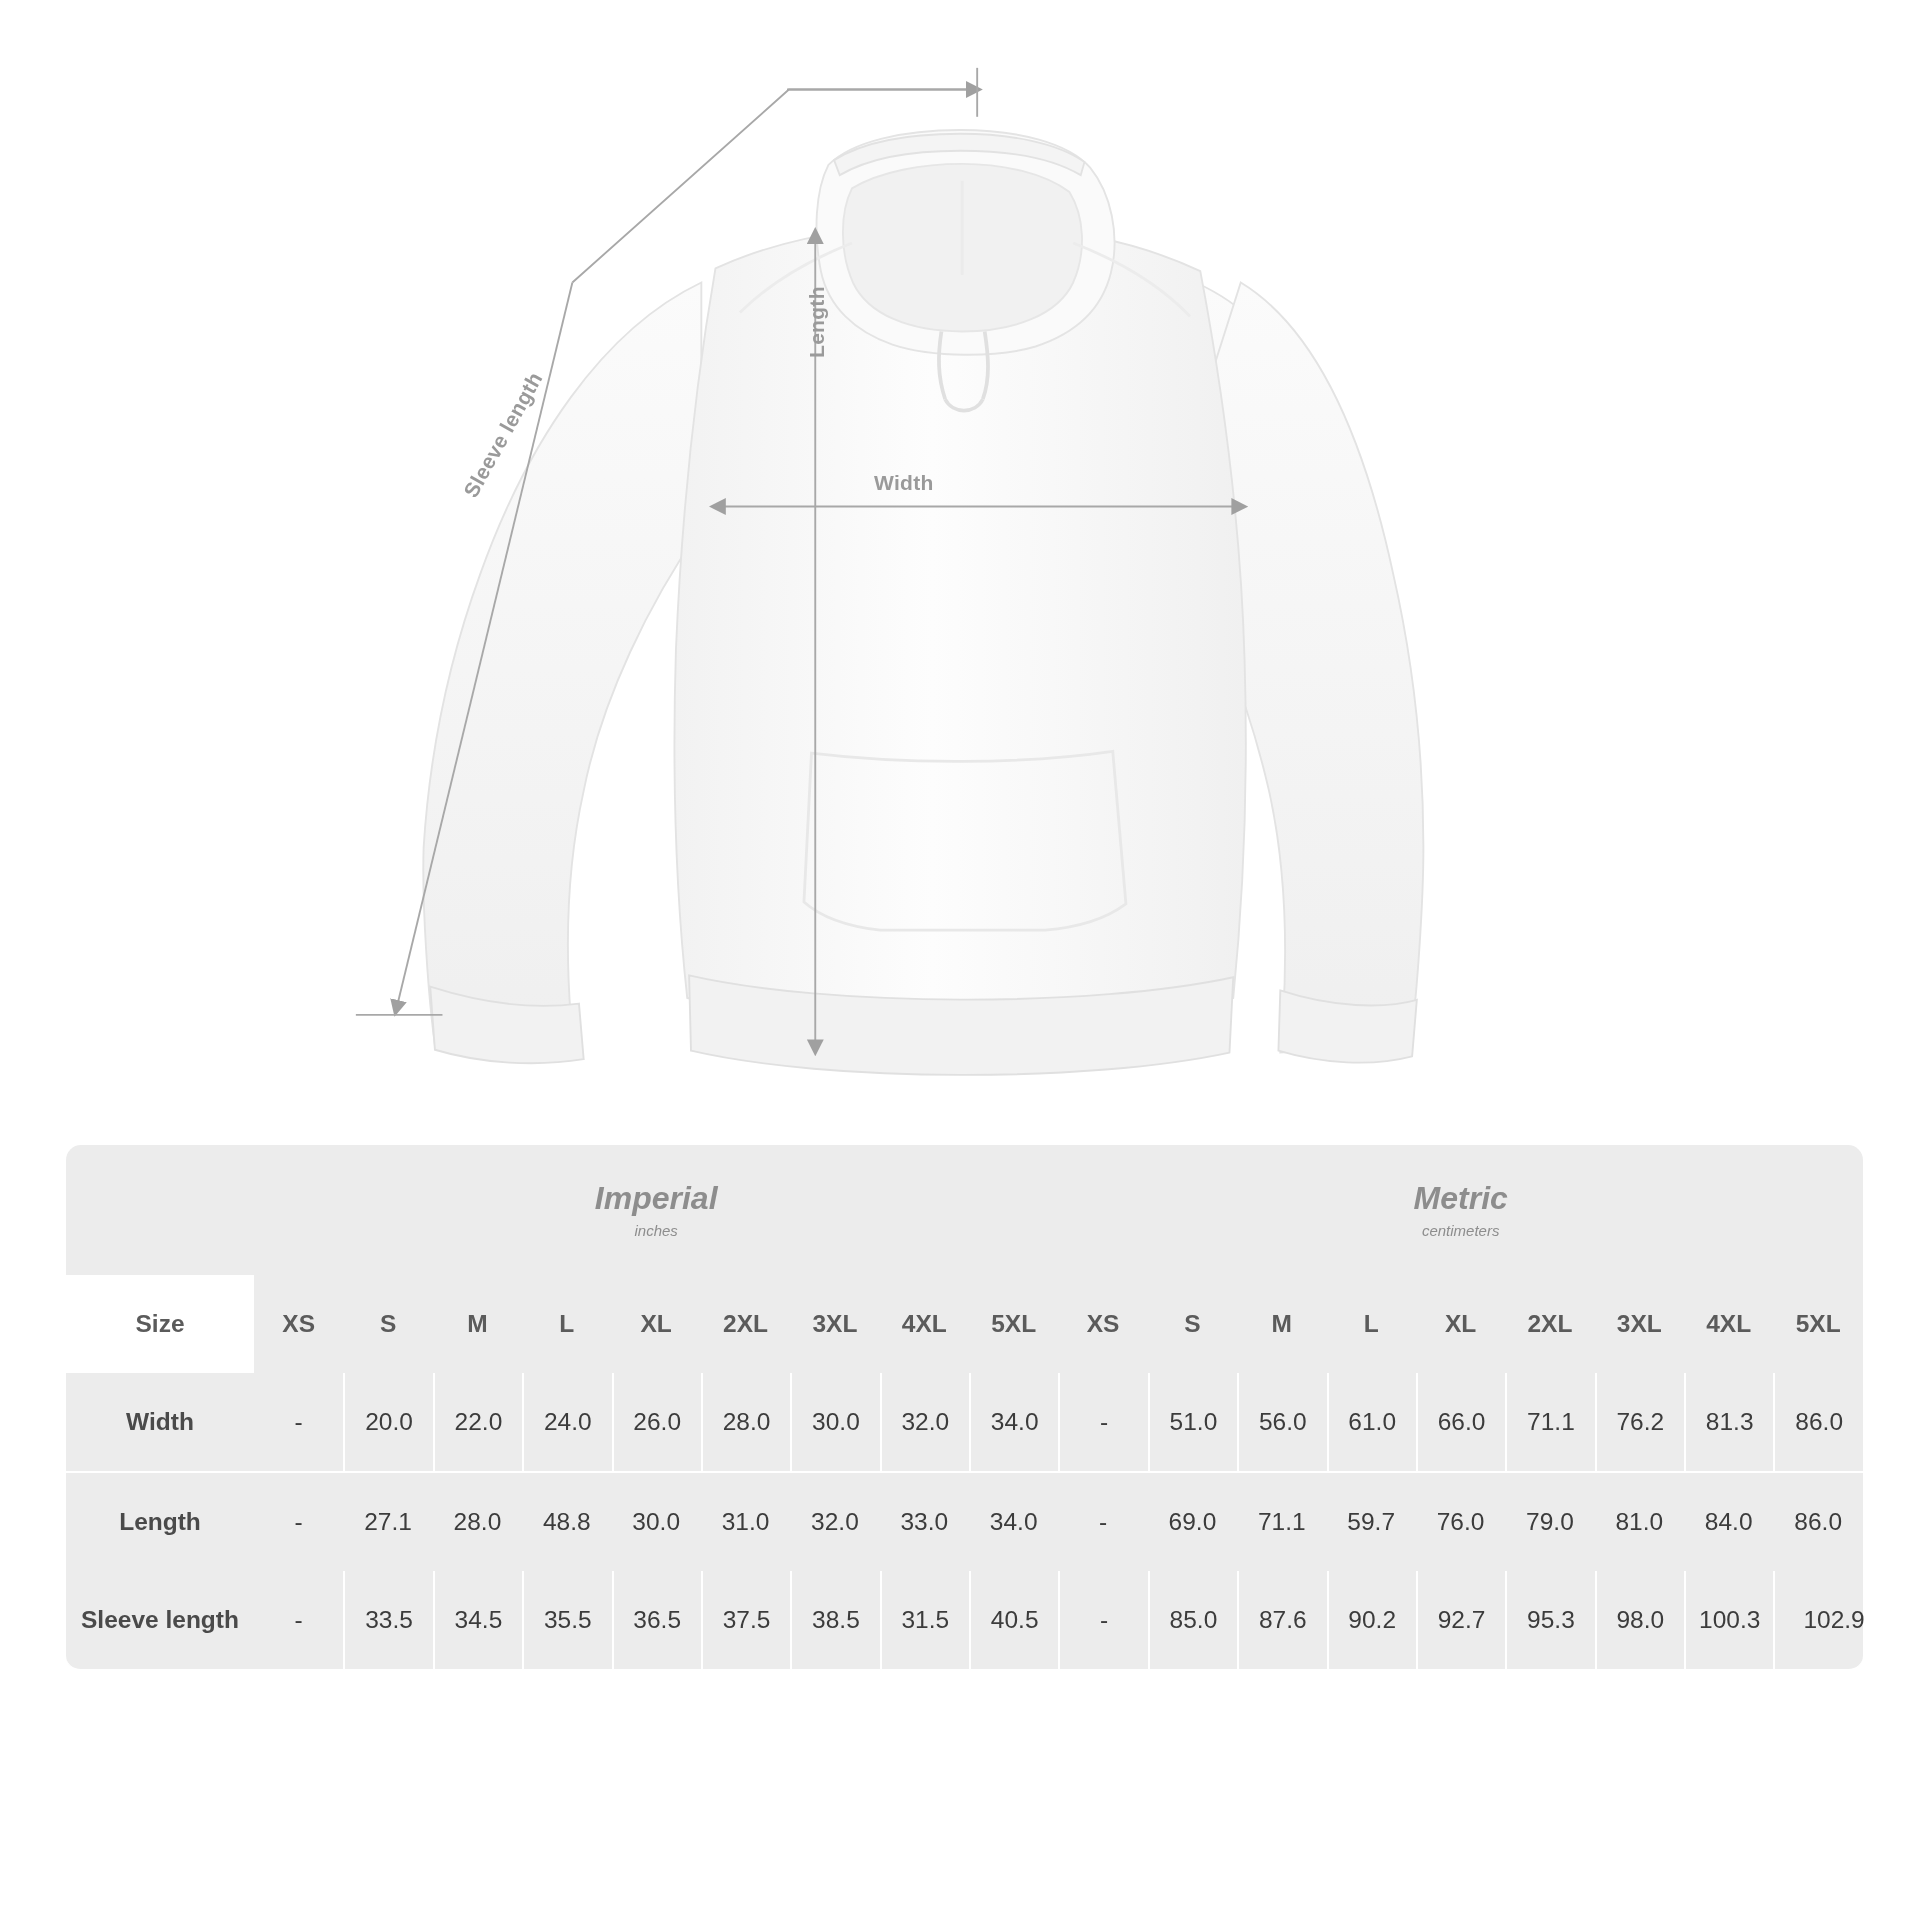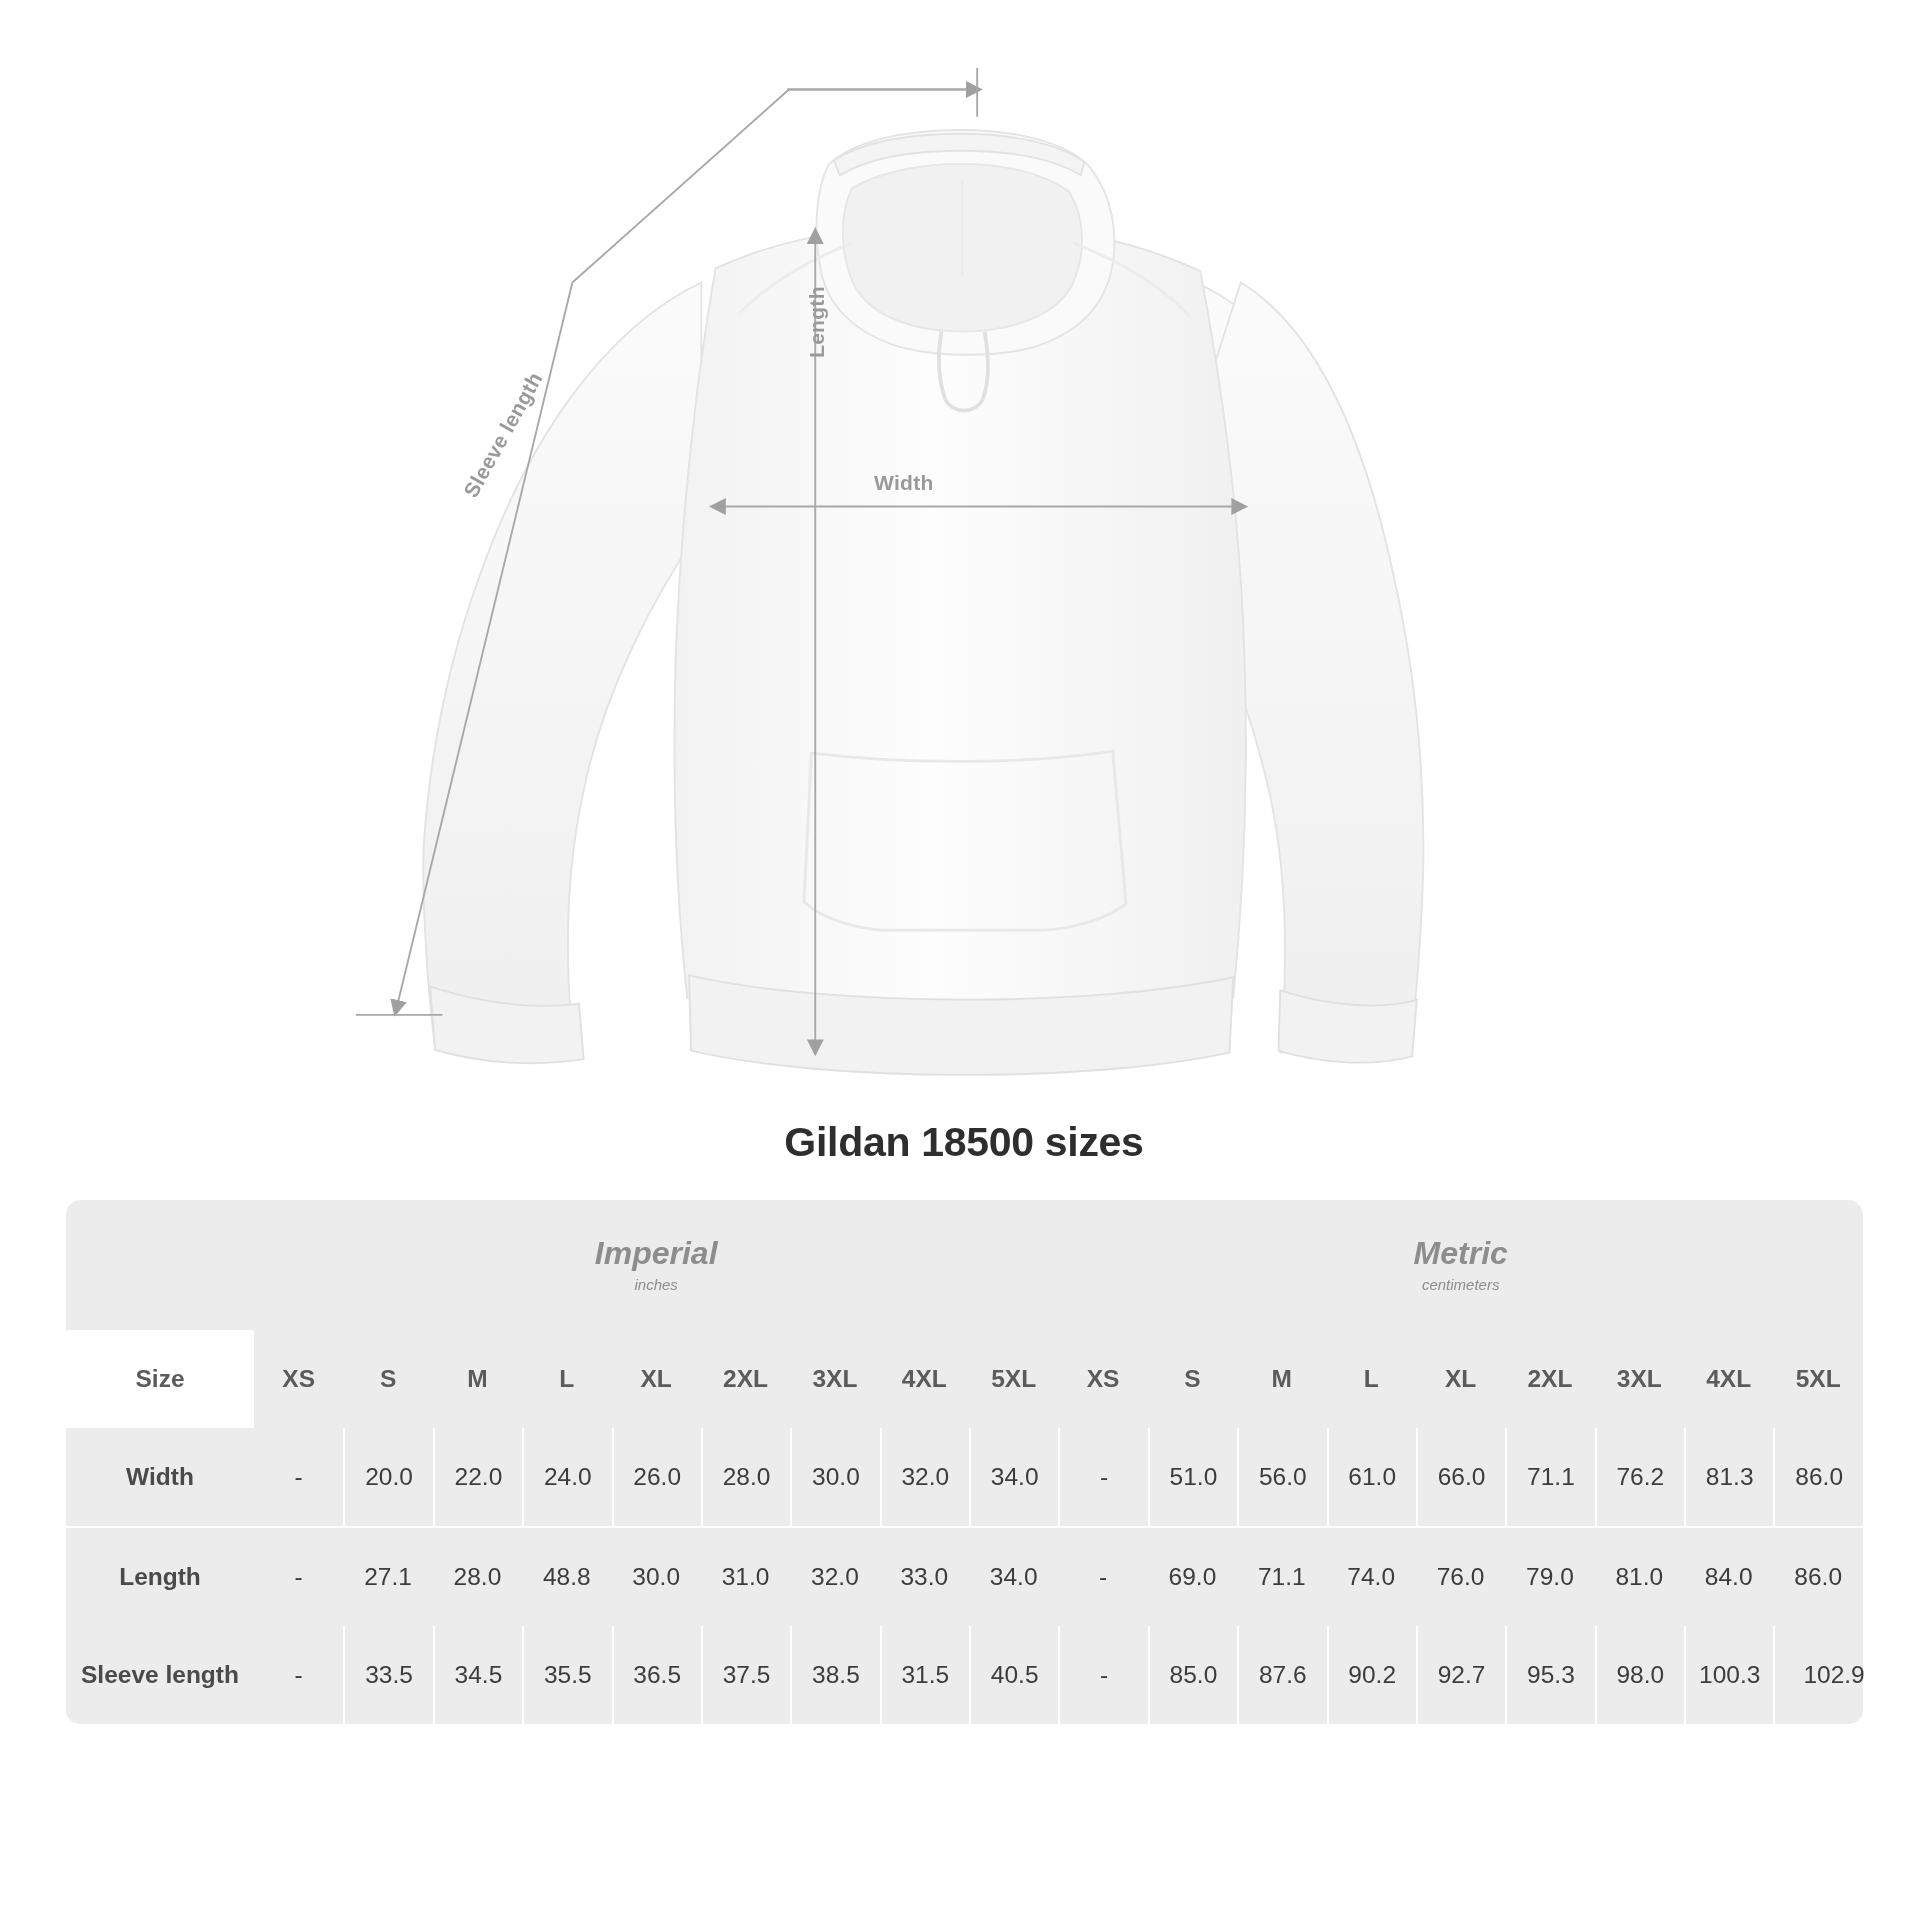--- a/index.html
+++ b/index.html
@@ -236,21 +236,20 @@
       <line x1="608" y1="300" x2="420" y2="1076" stroke="#a8a8a8" stroke-width="2" marker-end="url(#arrowEnd)"></line>
       <line x1="378" y1="1078" x2="470" y2="1078" stroke="#a8a8a8" stroke-width="2"></line>
     </svg>
 
     <div class="dim-label lbl-length">Length</div>
     <div class="dim-label lbl-width">Width</div>
     <div class="dim-label lbl-sleeve">Sleeve length</div>
   </div>
 
   <div class="title-block">
-    <div class="chart-title">Gildan 18500 sizes</div>
   </div>
 
   <div class="table-wrap">
     <table class="size-table">
       <tbody id="table-body">
           <tr class="unit-row">
             <td class="rowlabel"></td>
             <td colspan="9">
               <div class="unit-name">Imperial</div>
               <div class="unit-sub">inches</div>
@@ -309,21 +308,21 @@
             <td class="colsep">28.0</td>
             <td class="colsep">48.8</td>
             <td class="colsep">30.0</td>
             <td class="colsep">31.0</td>
             <td class="colsep">32.0</td>
             <td class="colsep">33.0</td>
             <td class="colsep">34.0</td>
             <td class="colsep">-</td>
             <td class="colsep">69.0</td>
             <td class="colsep">71.1</td>
-            <td class="colsep">74.0</td>
+            <td class="colsep">59.7</td>
             <td class="colsep">76.0</td>
             <td class="colsep">79.0</td>
             <td class="colsep">81.0</td>
             <td class="colsep">84.0</td>
             <td class="colsep">86.0</td>
           </tr>
           <tr class="data-row shade last-row">
             <td class="rowlabel">Sleeve length</td>
             <td>-</td>
             <td class="colsep">33.5</td>

